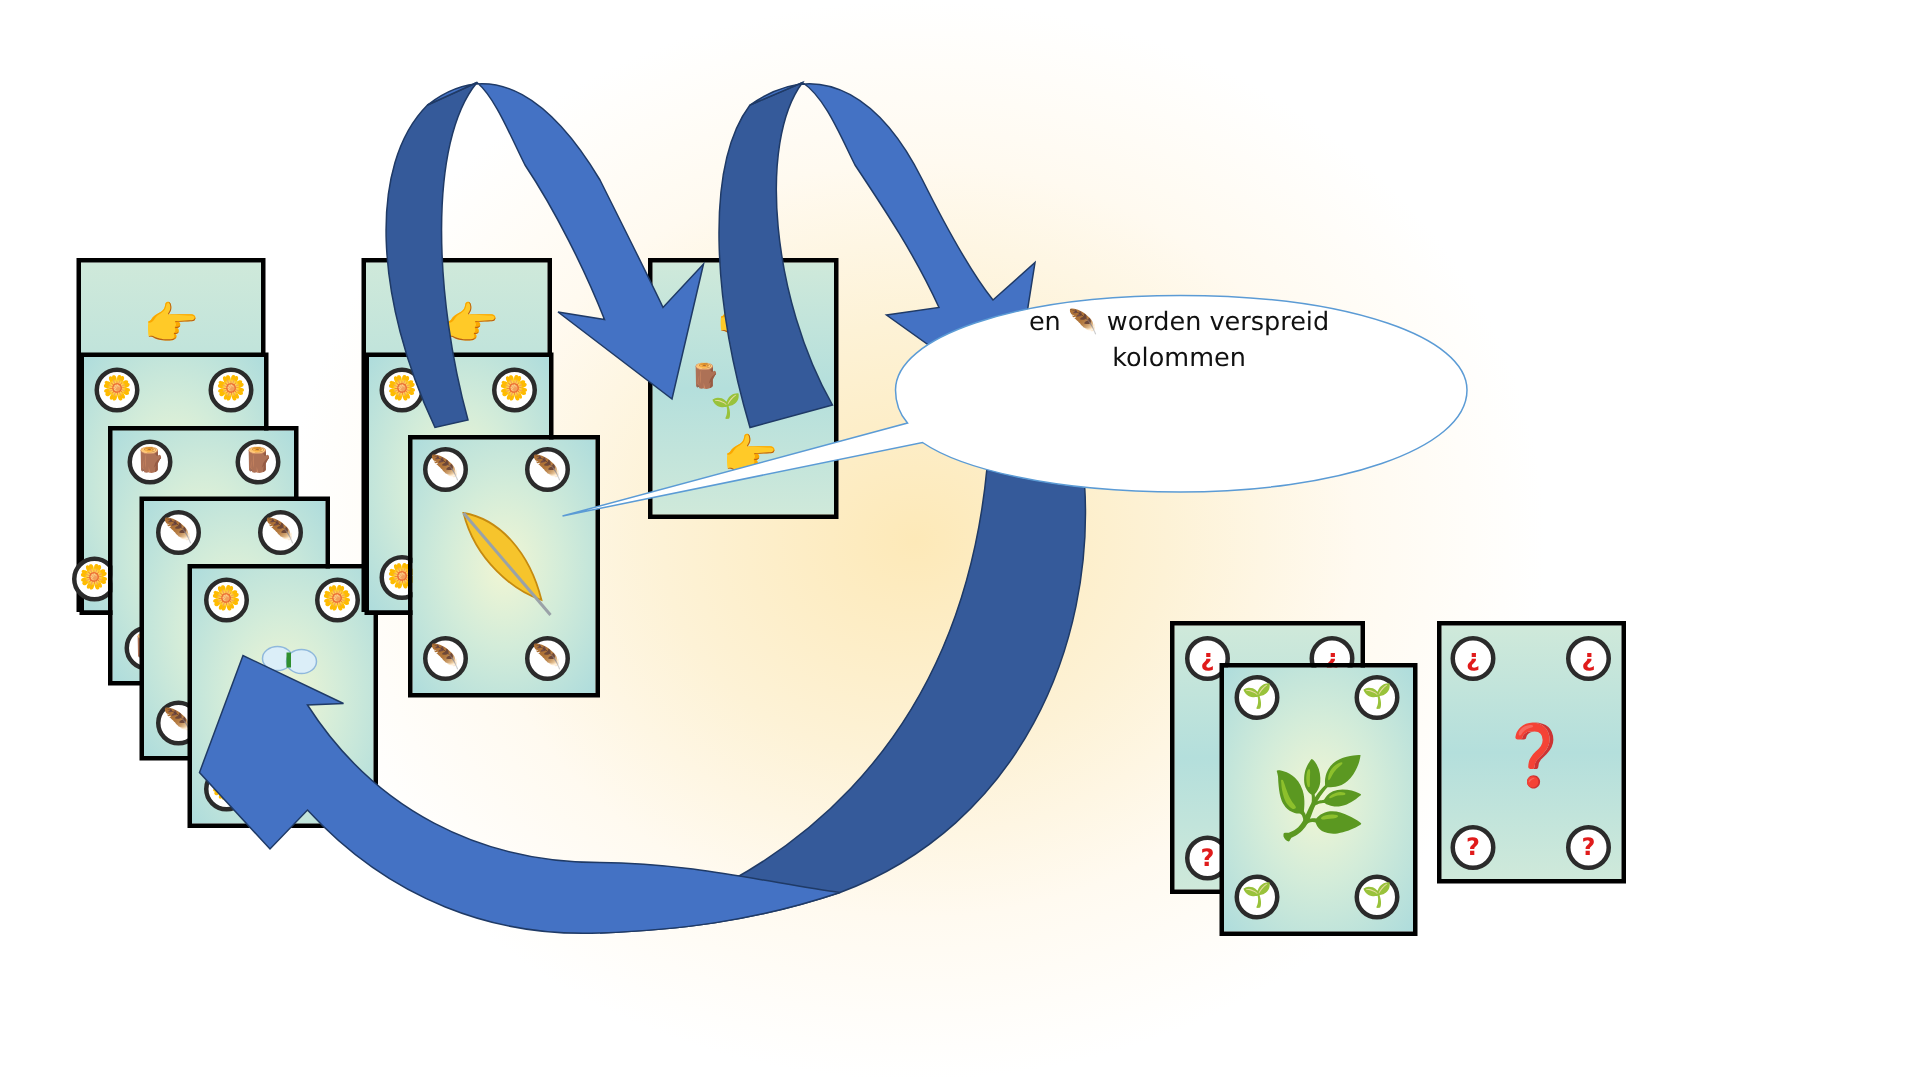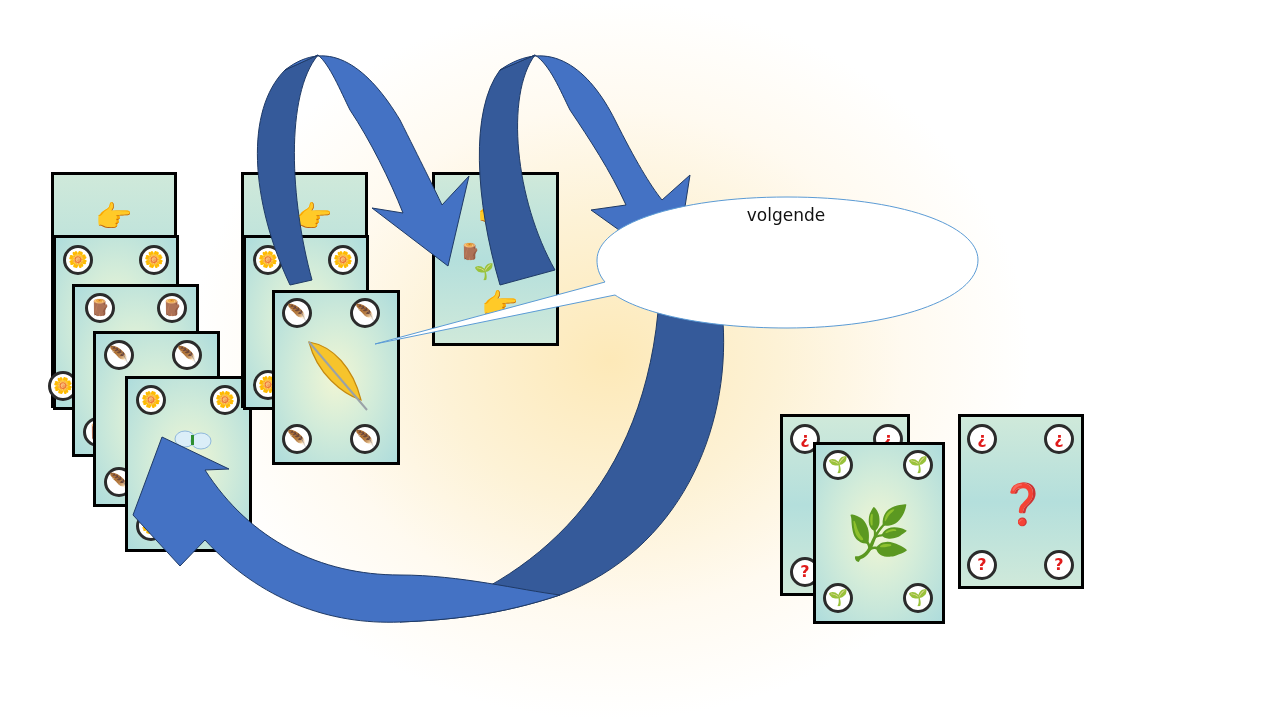--- a/index.html
+++ b/index.html
@@ -136,14 +136,19 @@
     <path d="M658 312 L723 322 C730 430 680 550 560 595 C500 615 450 620 400 622 C520 590 640 500 658 312 Z" fill="#355a9a" stroke="#1f3a66" stroke-width="1"></path>
     <path d="M400 622 C330 625 260 600 205 540 L180 566 L133 515 L162 437 L229 469 L205 470 C250 540 320 575 400 575 C460 575 520 590 560 595 C500 615 450 620 400 622 Z" fill="#4472c4" stroke="#1f3a66" stroke-width="1"></path>
   </g>
 
   <g>
     <path d="M787 197 C900 197 978 225 978 260 C978 300 890 328 787 328 C700 328 640 312 615 295 L375 344 L605 282 C598 274 597 266 597 260 C597 225 675 197 787 197 Z" fill="#ffffff" stroke="#5b9bd5" stroke-width="1"></path>
   </g>
 </svg>
 
 <div class="bubble-text">
-  <div>volgende</div>
+  <div>
+    <span>en</span>
+    <span style="font-size:16px;">🪶</span>
+    <span>worden verspreid</span>
+  </div>
+  <div>kolommen</div>
 </div>
 
 </body></html>

